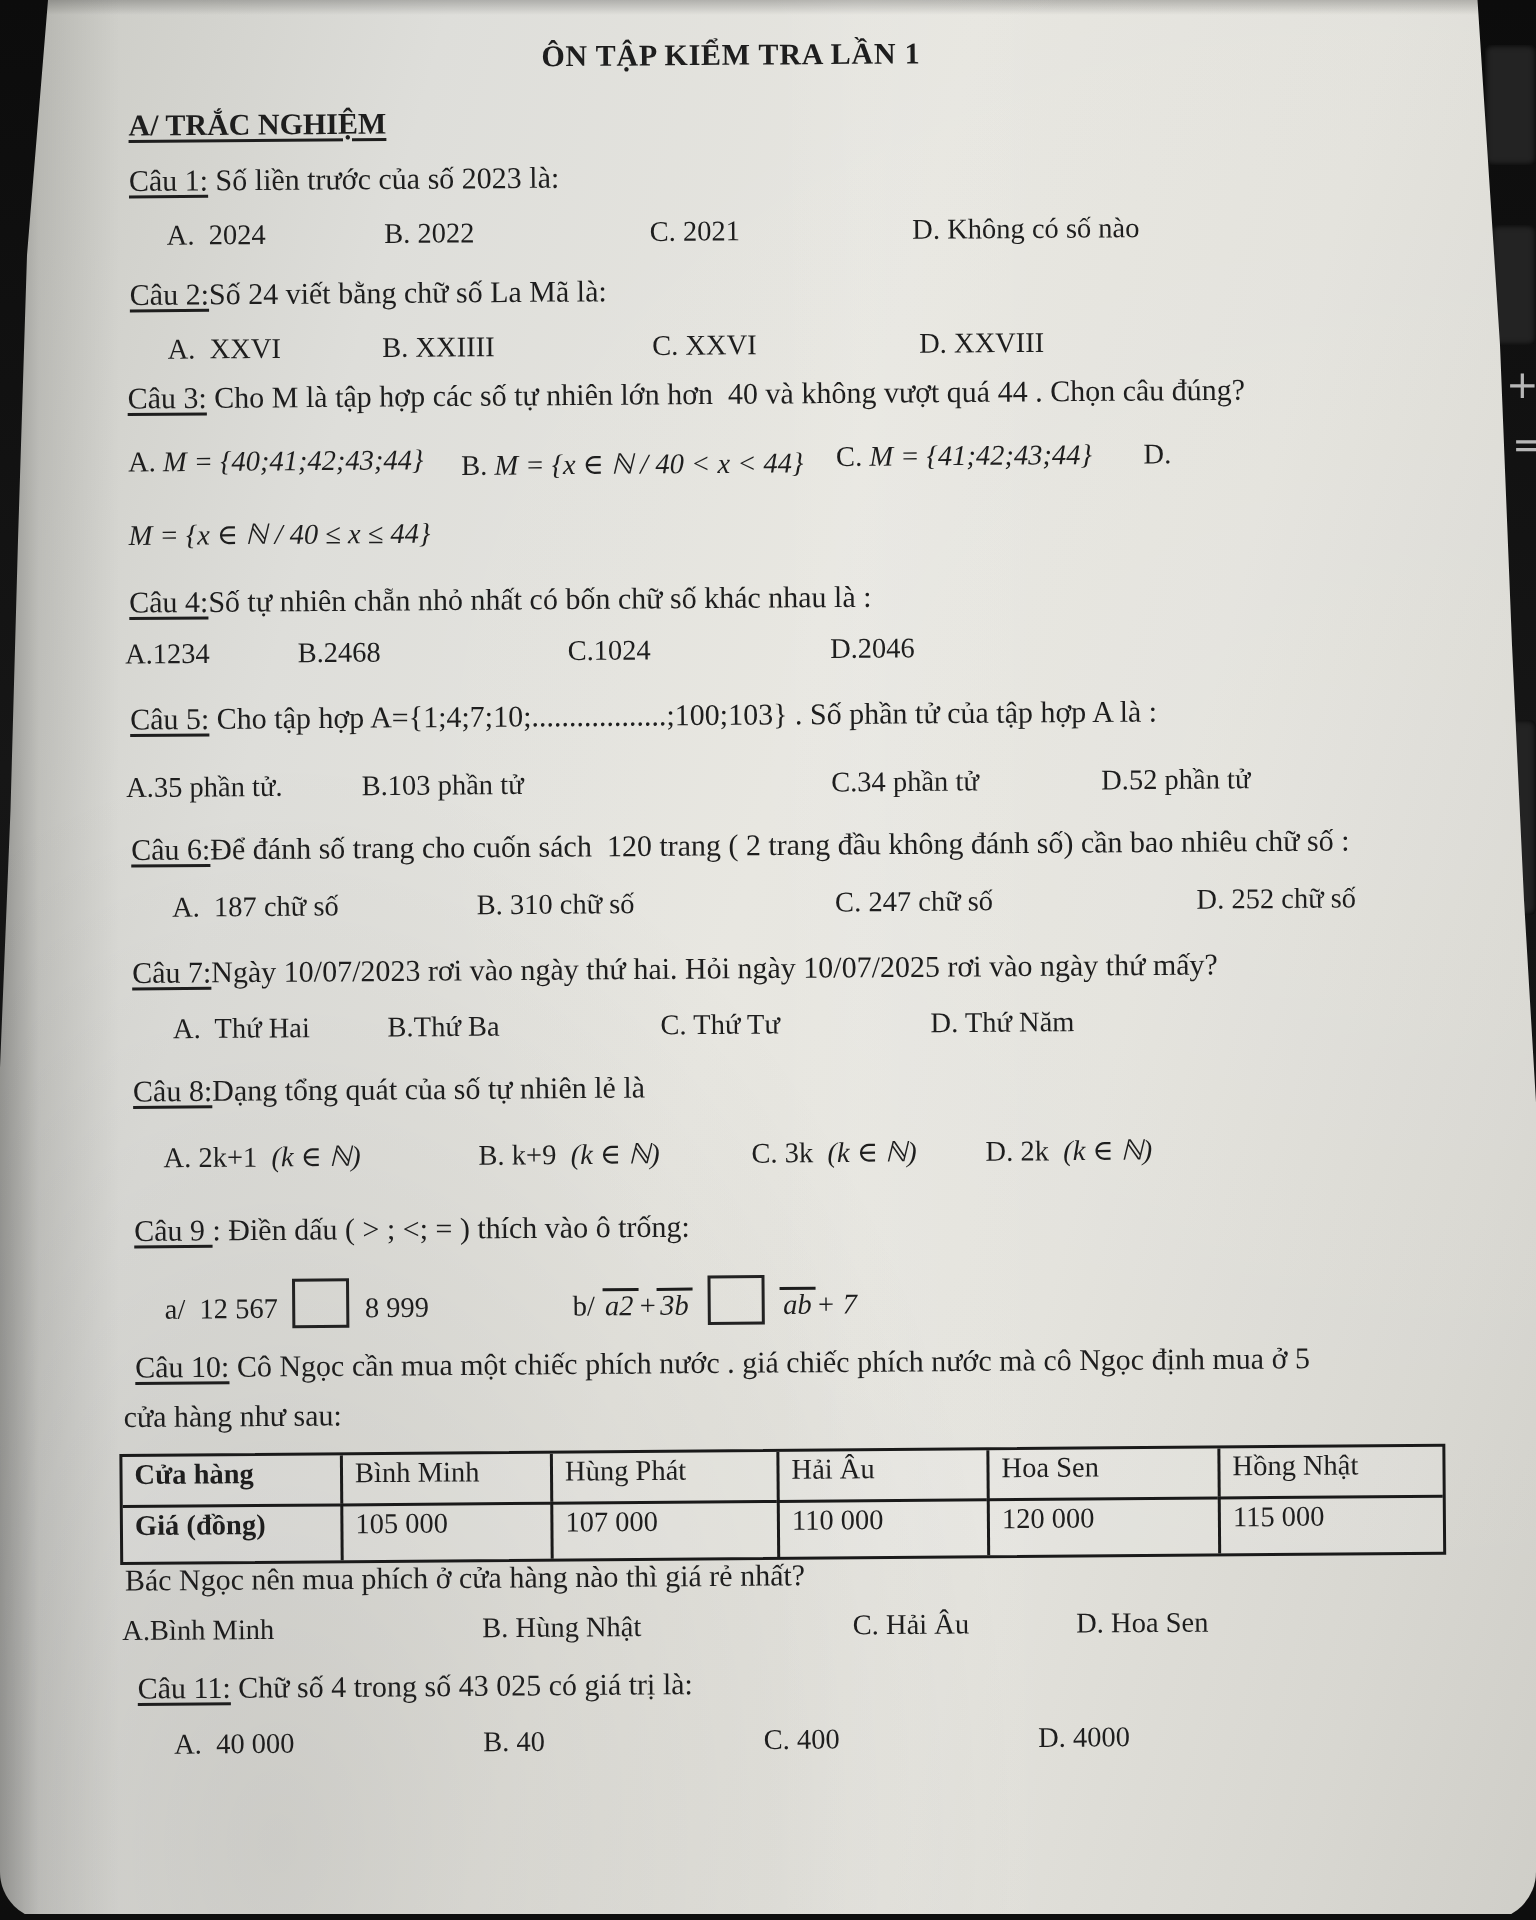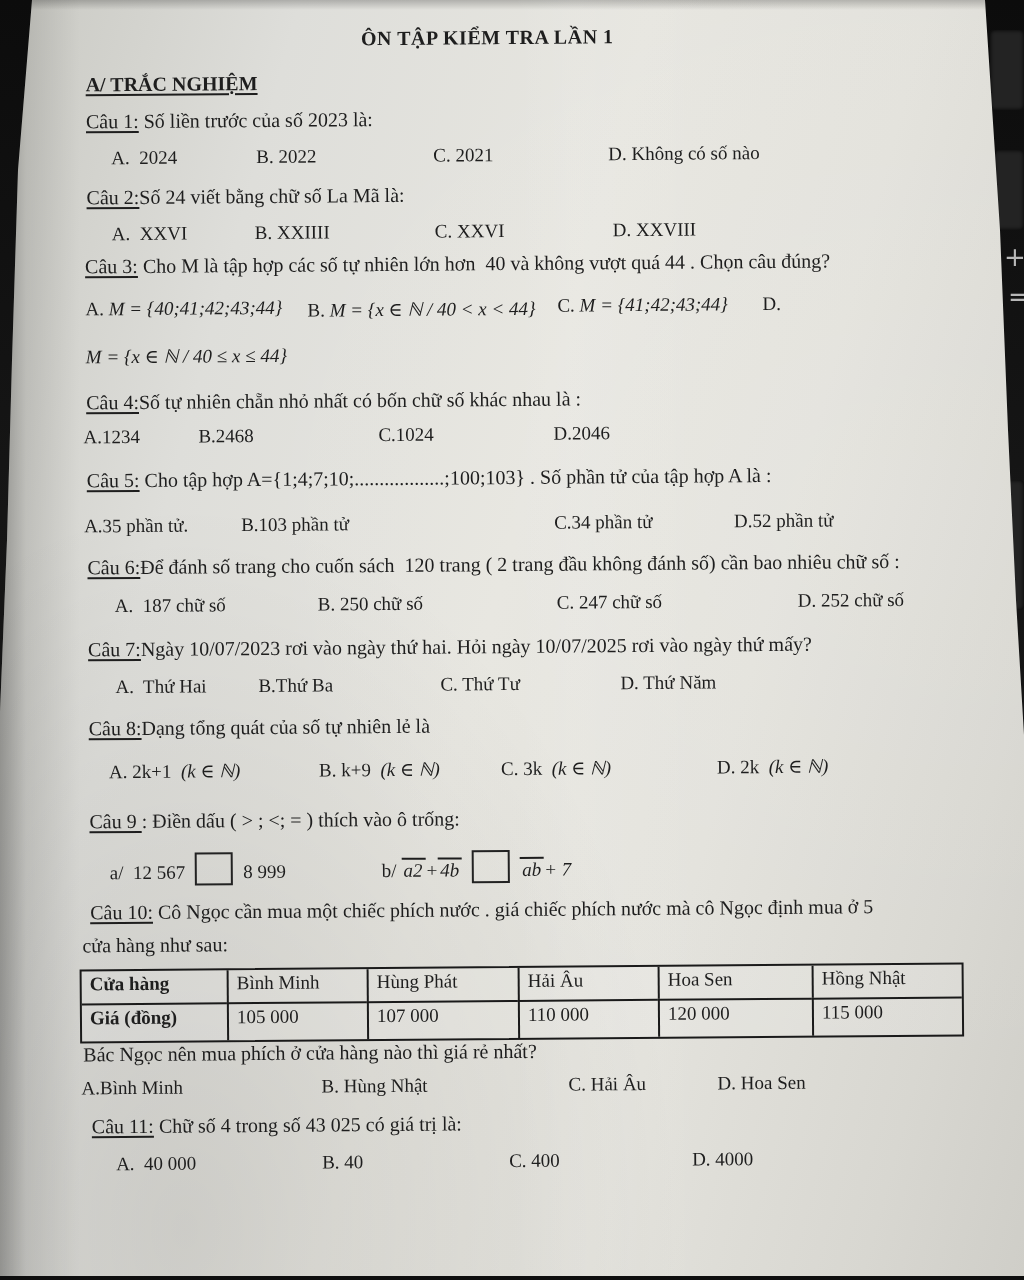--- a/index.html
+++ b/index.html
@@ -9,20 +9,21 @@
   .key{position:absolute;background:#232323;border-radius:4px;box-shadow:inset 0 0 4px #000;}
   .keyglyph{position:absolute;color:#b7b7b7;font-family:"DejaVu Sans",sans-serif;font-size:26px;line-height:1;}
   
   #paper{position:absolute;inset:0;
     background:
       radial-gradient(ellipse at 18% 96%, rgba(0,0,0,0.10), transparent 42%),
       linear-gradient(90deg, rgba(0,0,0,0.30) 0px, rgba(0,0,0,0.10) 26px, rgba(0,0,0,0.0) 80px),
       linear-gradient(180deg, rgba(0,0,0,0.22) 0px, rgba(0,0,0,0.0) 10px),
       linear-gradient(105deg,#c9c9c3 0%,#dededa 22%,#e7e6e0 48%,#e3e2dc 68%,#d8d7d1 88%,#cfcec8 100%);
     clip-path:polygon(32px 0,985px 0,1000px 230px,1008px 430px,1016px 600px,1024px 735px,1024px 1276px,0px 1276px,0px 712px,7px 540px,12px 360px,18px 170px);
+    border-radius:32px;
   }
   #shade{position:absolute;inset:0;pointer-events:none;
     background:linear-gradient(90deg, transparent 50%, rgba(255,255,255,0.07) 56%, transparent 70%),
                radial-gradient(ellipse at 85% 40%, rgba(255,255,255,0.10), transparent 55%);}
   #content{position:absolute;inset:0;transform:rotate(-0.45deg);transform-origin:50% 50%;}
   .line{position:absolute;white-space:pre;font-size:20px;}
   .row{position:absolute;left:0;right:0;height:30px;}
   .opt{position:absolute;white-space:pre;font-size:19px;}
   .qnum{font-weight:normal;text-decoration:underline;text-underline-offset:3px;}
   .ttl{position:absolute;left:0;right:40px;text-align:center;font-weight:bold;font-size:20px;letter-spacing:0.5px;white-space:pre;}
@@ -93,45 +94,45 @@
       <div class="row" style="top:512px">
         <span class="opt" style="left:85px">A.35 phần tử.</span>
         <span class="opt" style="left:242px">B.103 phần tử</span>
         <span class="opt" style="left:555px">C.34 phần tử</span>
         <span class="opt" style="left:735px">D.52 phần tử</span>
       </div>
 
       <div class="line" style="top:553px;left:88px"><span class="qnum">Câu 6:</span><span>Để đánh số trang cho cuốn sách  120 trang ( 2 trang đầu không đánh số) cần bao nhiêu chữ số :</span></div>
       <div class="row" style="top:592px">
         <span class="opt" style="left:115px">A.  187 chữ số</span>
-        <span class="opt" style="left:318px">B. 250 chữ số</span>
+        <span class="opt" style="left:318px">B. 310 chữ số</span>
         <span class="opt" style="left:557px">C. 247 chữ số</span>
         <span class="opt" style="left:798px">D. 252 chữ số</span>
       </div>
 
       <div class="line" style="top:635px;left:88px"><span class="qnum">Câu 7:</span><span>Ngày 10/07/2023 rơi vào ngày thứ hai. Hỏi ngày 10/07/2025 rơi vào ngày thứ mấy?</span></div>
       <div class="row" style="top:673px">
         <span class="opt" style="left:115px">A.  Thứ Hai</span>
         <span class="opt" style="left:258px">B.Thứ Ba</span>
         <span class="opt" style="left:440px">C. Thứ Tư</span>
         <span class="opt" style="left:620px">D. Thứ Năm</span>
       </div>
 
       <div class="line" style="top:714px;left:88px"><span class="qnum">Câu 8:</span><span>Dạng tổng quát của số tự nhiên lẻ là</span></div>
       <div class="row" style="top:755px">
         <span class="opt" style="left:108px"><span>A. 2k+1  </span><span class="it">(k ∈ ℕ)</span></span>
         <span class="opt" style="left:318px"><span>B. k+9  </span><span class="it">(k ∈ ℕ)</span></span>
         <span class="opt" style="left:500px"><span>C. 3k  </span><span class="it">(k ∈ ℕ)</span></span>
-        <span class="opt" style="left:716px"><span>D. 2k  </span><span class="it">(k ∈ ℕ)</span></span>
+        <span class="opt" style="left:656px"><span>D. 2k  </span><span class="it">(k ∈ ℕ)</span></span>
       </div>
 
       <div class="line" style="top:807px;left:88px"><span class="qnum">Câu 9 </span><span>: Điền dấu ( &gt; ; &lt;; = ) thích vào ô trống:</span></div>
       <div class="row" style="top:850px">
         <span class="opt" style="left:108px"><span>a/  12 567</span><span class="blank-box"></span><span>8 999</span></span>
-        <span class="opt" style="left:380px"><span>b/ </span><span class="ov">a2</span><span class="it">+</span><span class="ov">4b</span><span class="blank-box"></span><span class="ov">ab</span><span class="it">+ 7</span></span>
+        <span class="opt" style="left:380px"><span>b/ </span><span class="ov">a2</span><span class="it">+</span><span class="ov">3b</span><span class="blank-box"></span><span class="ov">ab</span><span class="it">+ 7</span></span>
       </div>
 
       <div class="line" style="top:898px;left:88px"><span class="qnum">Câu 10:</span><span> Cô Ngọc cần mua một chiếc phích nước . giá chiếc phích nước mà cô Ngọc định mua ở 5</span></div>
       <div class="line" style="top:931px;left:80px">cửa hàng như sau:</div>
 
       <div class="tbl">
         <div class="tc r0 c0 b">Cửa hàng</div>
         <div class="tc r0">Bình Minh</div>
         <div class="tc r0">Hùng Phát</div>
         <div class="tc r0">Hải Âu</div>

